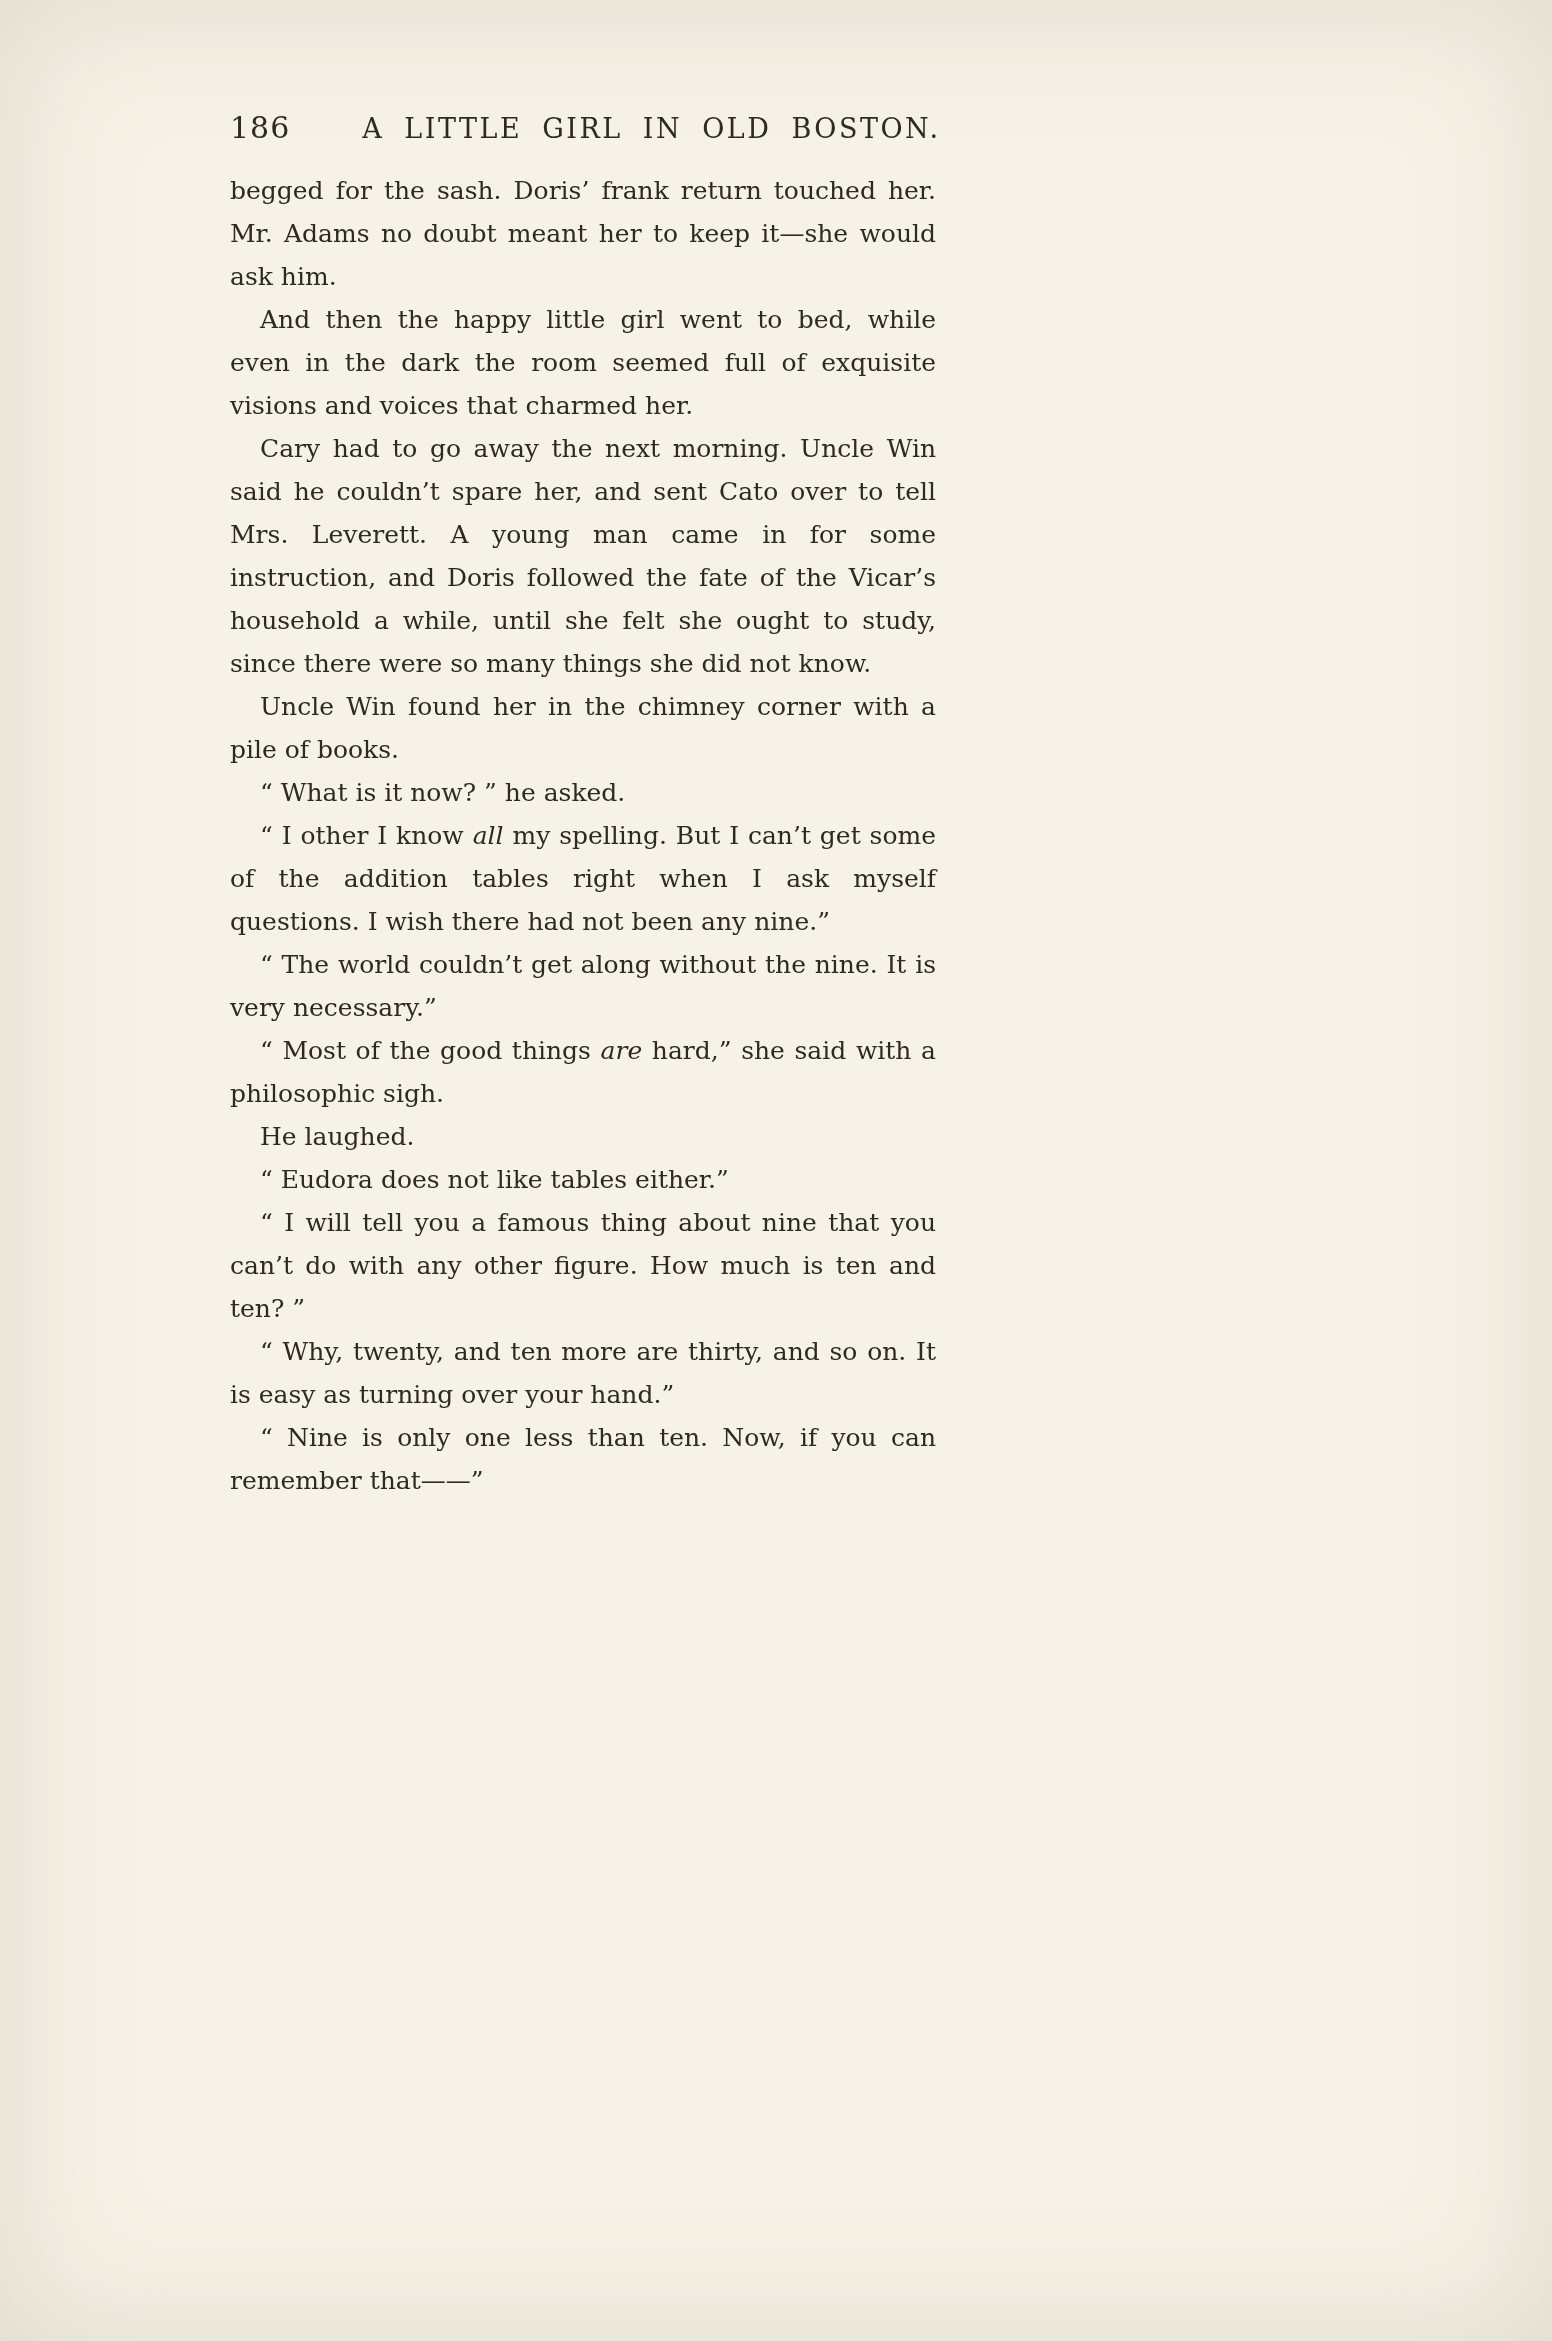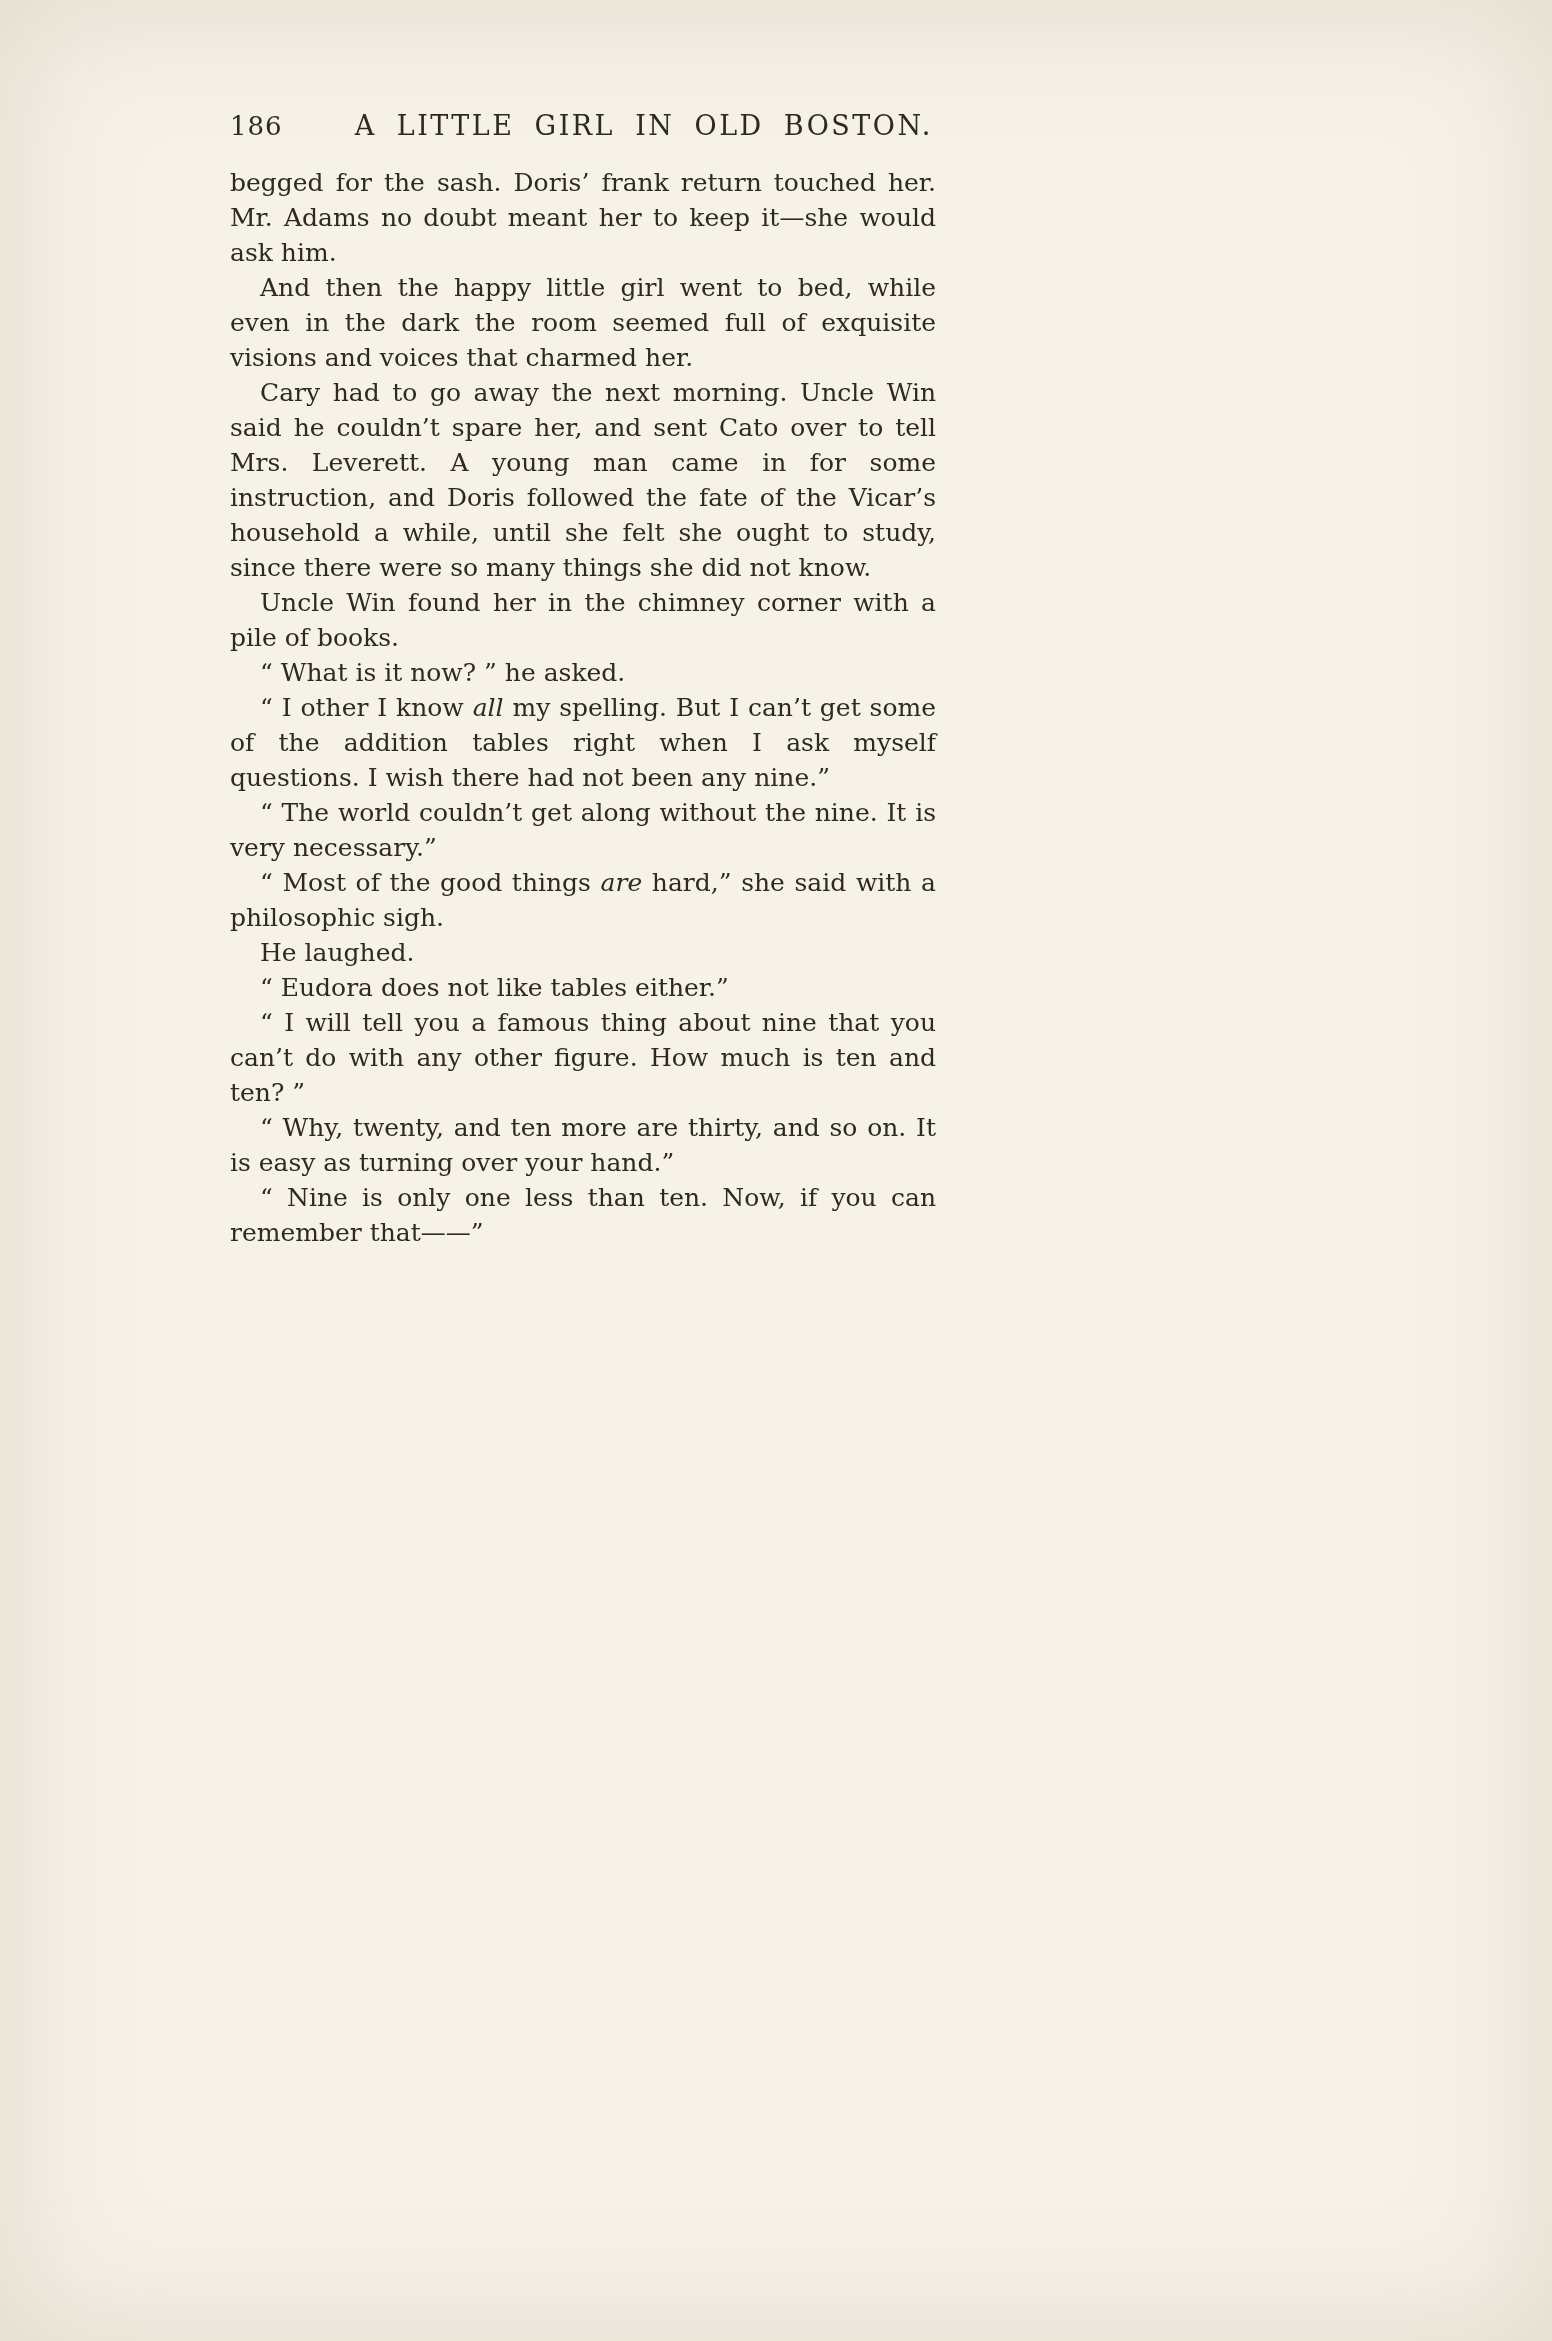--- a/index.html
+++ b/index.html
@@ -26,34 +26,34 @@
     left: 230px;
     top: 110px;
     width: 706px;
   }
   .page-header {
     display: flex;
     align-items: baseline;
     margin-bottom: 24px;
   }
   .page-number {
-    font-size: 26px;
+    font-size: 30px;
     letter-spacing: 1px;
     text-align: center;
   }
   .running-title {
     font-size: 27px;
     letter-spacing: 2.5px;
     word-spacing: 9px;
     margin-left: 72px;
     white-space: nowrap;
   }
   .page-body {
     font-size: 25px;
-    line-height: 35px;
+    line-height: 43px;
     text-align: justify;
   }
   .page-body p {
     margin: 0;
   }
   .page-body p.indent {
     text-indent: 30px;
   }
   .page-body em {
     font-style: italic;

